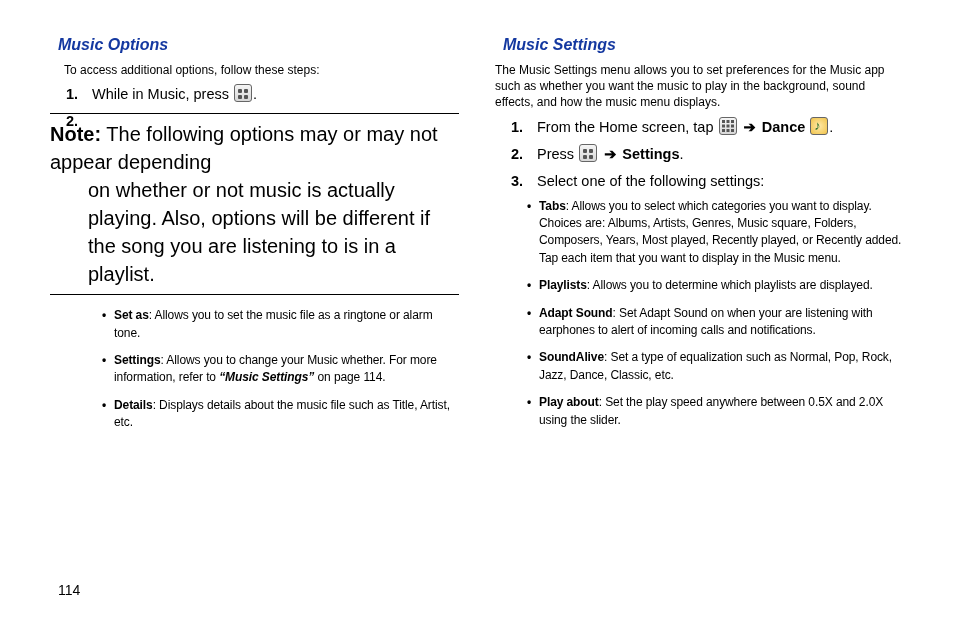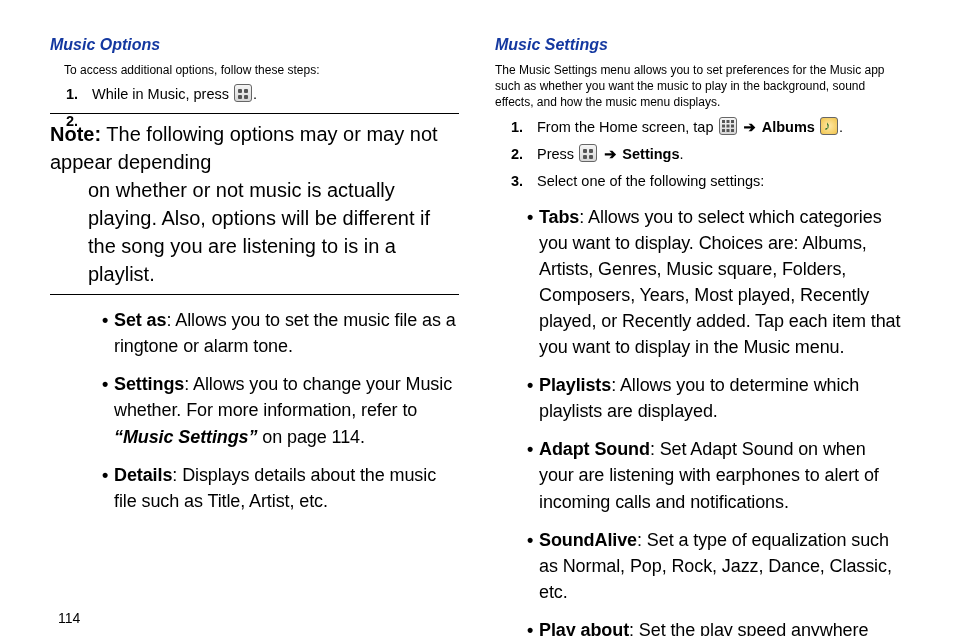--- a/index.html
+++ b/index.html
@@ -19,20 +19,21 @@
   .col {
     flex: 1;
     min-width: 0;
   }
   .section-head {
     color: #1438a0;
     font-weight: bold;
     font-style: italic;
     font-size: 16px;
     margin-bottom: 8px;
+    margin-left: 8px;
   }
   .body-text {
     font-size: 12px;
     line-height: 1.35;
     margin-bottom: 6px;
   }
   .indent1 { padding-left: 14px; }
   ol.numlist {
     list-style: none;
     padding-left: 26px;
@@ -60,27 +61,26 @@
   .rule-block .note-label { font-weight: bold; }
   .rule-block .note-body { display: block; padding-left: 38px; }
   .rule-first { display: inline; }
   ul.bullets {
     list-style: none;
     padding-left: 52px;
   }
   ul.bullets.tight { padding-left: 32px; }
   ul.bullets > li {
     position: relative;
-    font-size: 18px;
+    font-size: 12px;
     font-stretch: condensed;
     letter-spacing: -0.1px;
     line-height: 1.45;
     margin-bottom: 10px;
     padding-left: 12px;
-    margin-top: 12px;
   }
   ul.bullets > li::before {
     content: "•";
     position: absolute;
     left: 0;
     font-weight: bold;
   }
   .b { font-weight: bold; }
   .bi { font-weight: bold; font-style: italic; text-align: right; }
   .icon {
@@ -122,21 +122,21 @@
     left: 3px; top: -1px;
     font-size: 13px;
     color: #2a6e2a;
   }
   .arrow {
     font-weight: bold;
     padding: 0 2px;
   }
   .page-num {
     position: absolute;
-    bottom: 10px;
+    bottom: 38px;
     left: 58px;
     font-size: 14px;
   }
 </style>
 </head>
 <body>
 
 <div class="columns">
 
   <div class="col">
@@ -174,21 +174,21 @@
 
   <div class="col">
     <div class="section-head">Music Settings</div>
     <div class="body-text">The Music Settings menu allows you to set preferences for the Music app such as whether you want the music to play in the background, sound effects, and how the music menu displays.</div>
 
     <ol class="numlist">
       <li>
         <span class="num">1.</span>
         <span>From the Home screen, tap </span><span class="icon icon-apps"></span>
         <span class="arrow">➔</span>
-        <span class="b">Albums</span>
+        <span class="b">Dance</span>
         <span class="icon icon-music"></span>.
       </li>
       <li>
         <span class="num">2.</span>
         <span>Press </span><span class="icon icon-menu"></span>
         <span class="arrow">➔</span>
         <span class="b">Settings</span>.
       </li>
       <li>
         <span class="num">3.</span>

